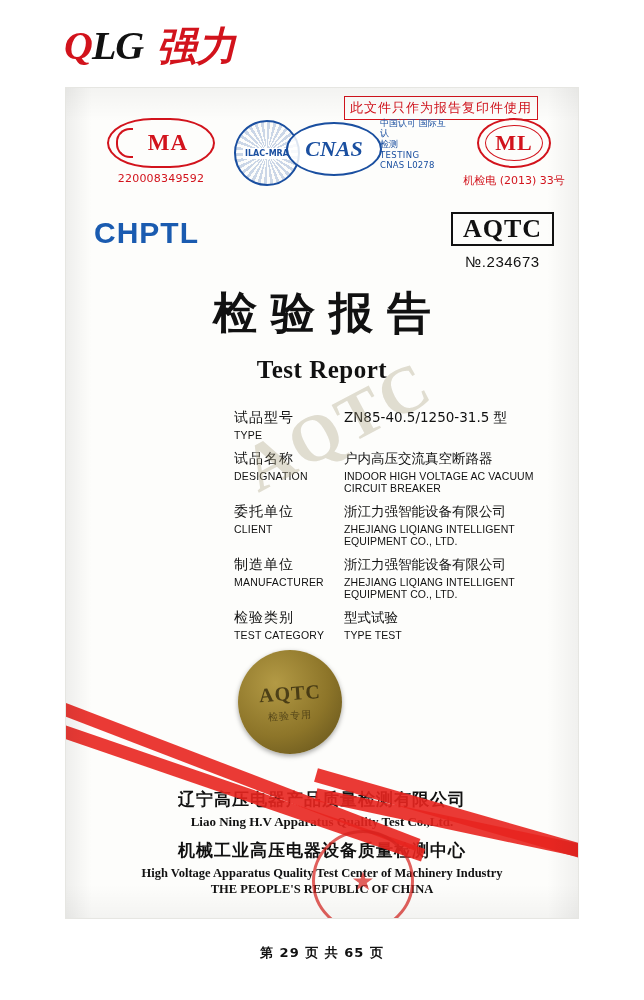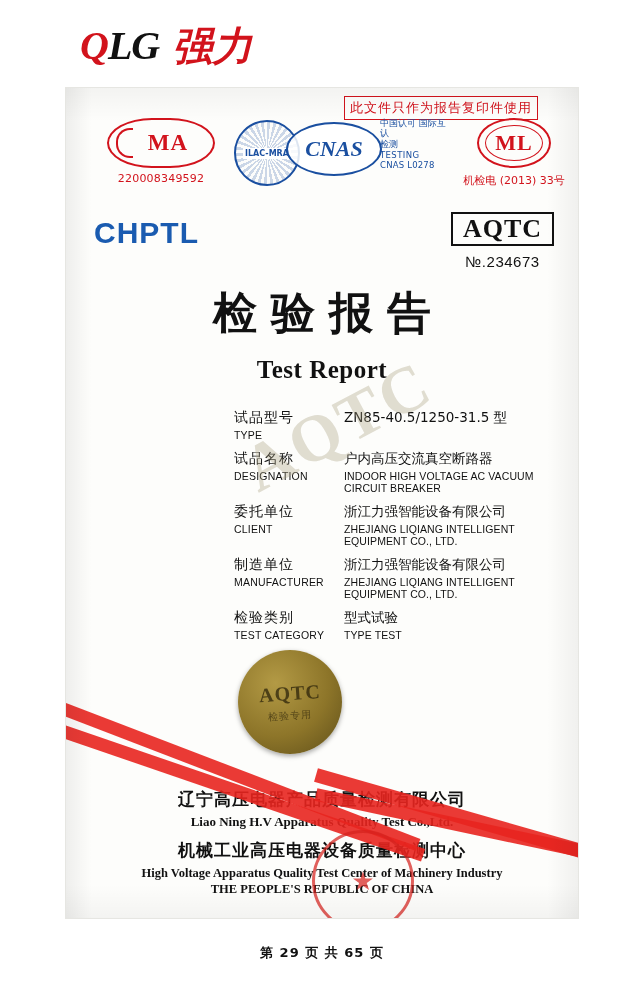--- a/index.html
+++ b/index.html
@@ -12,21 +12,21 @@
     height: 1000px;
     position: relative;
     font-family: "Liberation Sans", sans-serif;
     overflow: hidden;
   }
 
   
   .brand {
     position: absolute;
     top: 26px;
-    left: 80px;
+    left: 64px;
     display: flex;
     align-items: center;
     gap: 6px;
   }
   .brand-qlg {
     font-family: "Liberation Serif", serif;
     font-weight: bold;
     font-style: italic;
     font-size: 40px;
     letter-spacing: -1px;

